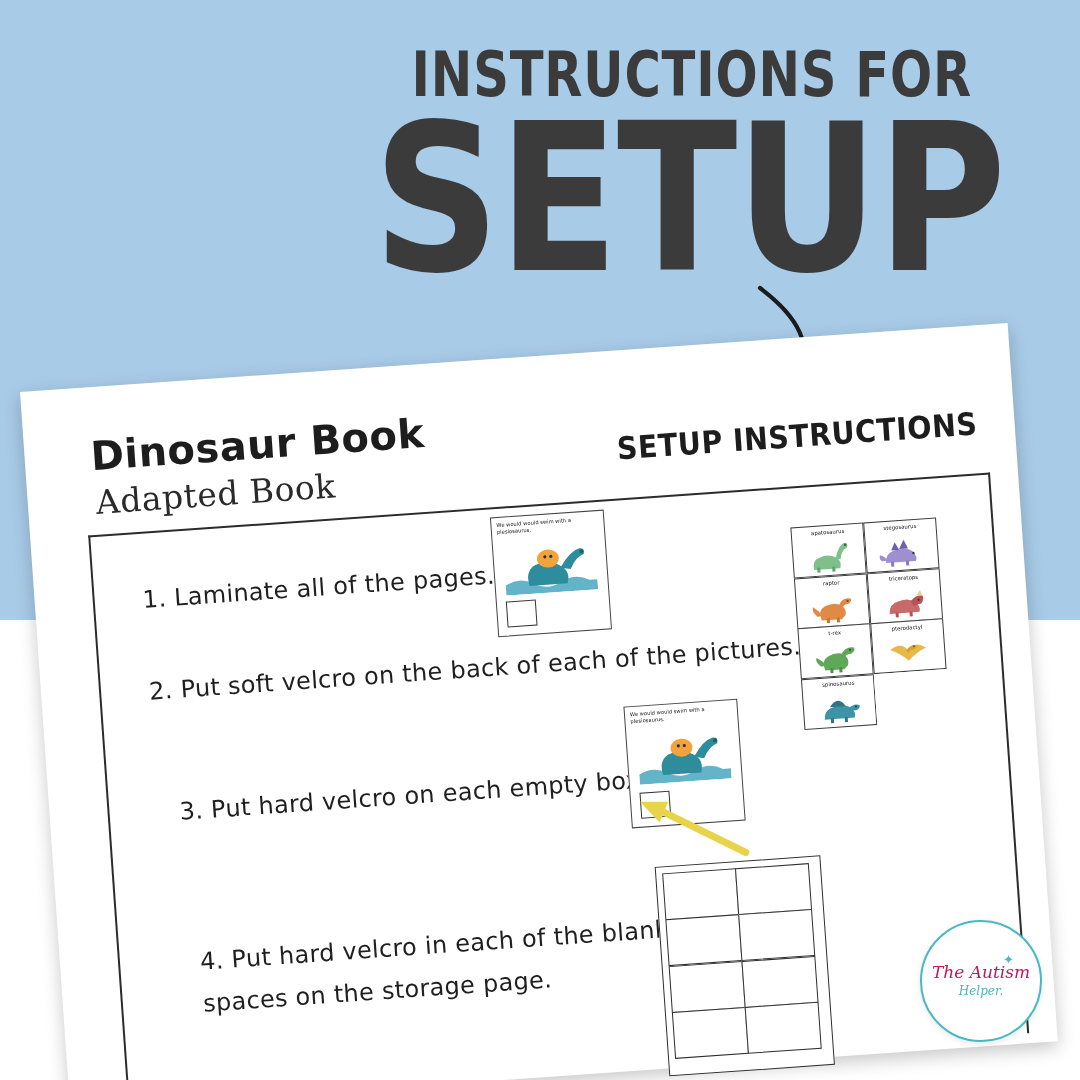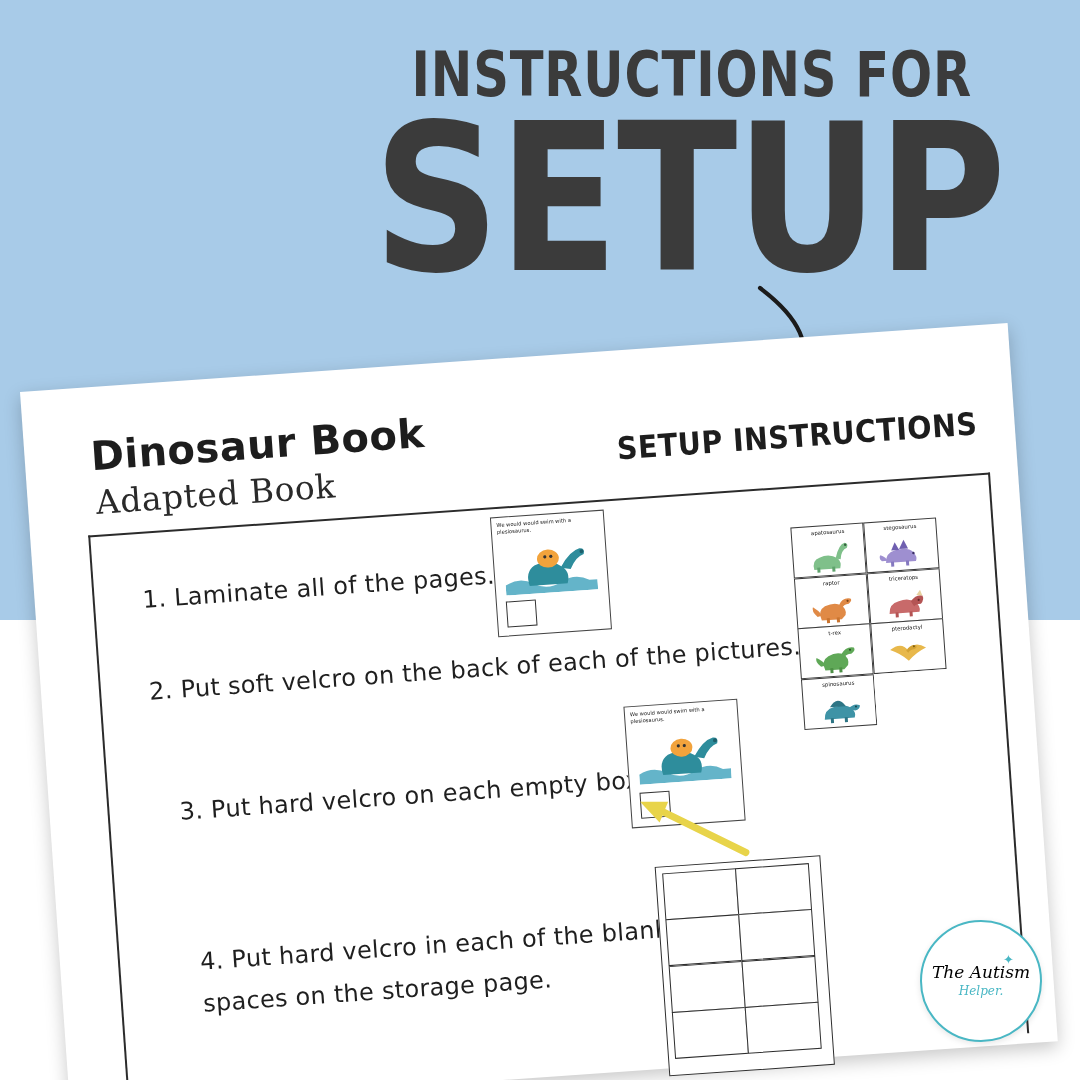--- a/index.html
+++ b/index.html
@@ -258,21 +258,21 @@
     display: flex;
     flex-direction: column;
     align-items: center;
     justify-content: center;
     box-shadow: 0 2px 6px rgba(0,0,0,0.10);
   }
   .logo-l1 {
     font-family: "DejaVu Serif", serif;
     font-style: italic;
     font-size: 17px;
-    color: #000000;
+    color: #be185d;
     line-height: 1.1;
   }
   .logo-l2 {
     font-family: "DejaVu Serif", serif;
     font-style: italic;
     font-size: 12px;
     color: #49b7c4;
     line-height: 1.2;
     margin-top: 2px;
   }

